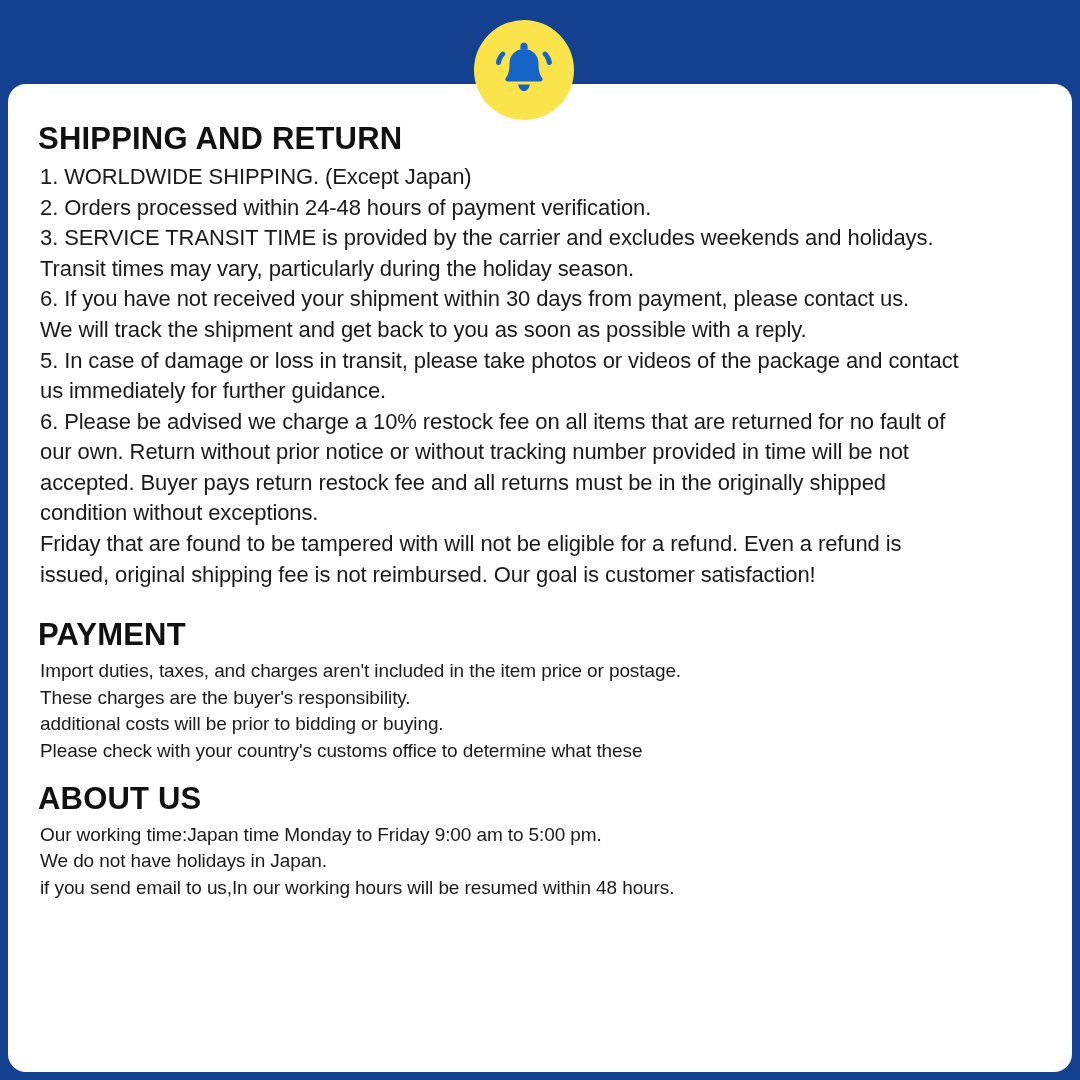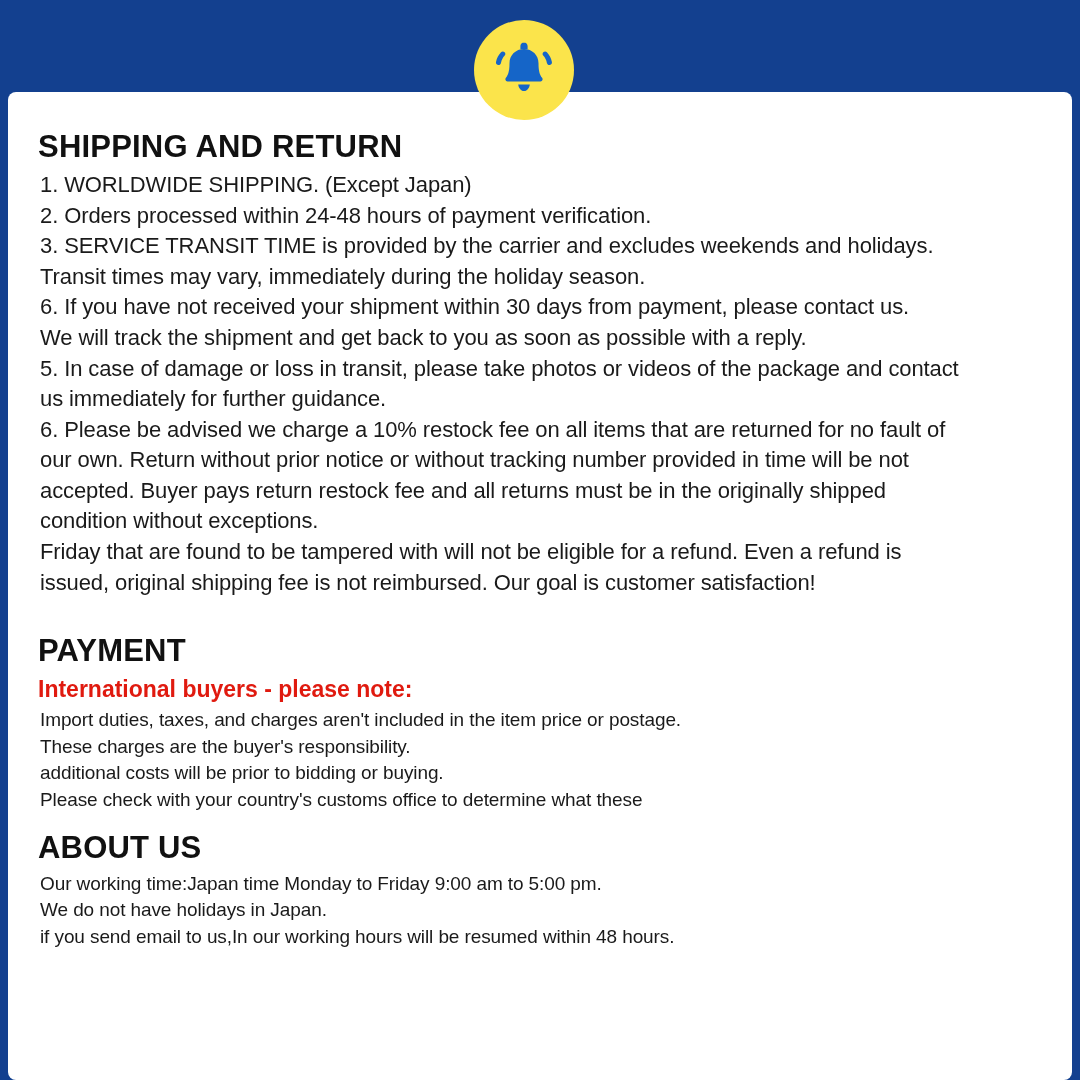--- a/index.html
+++ b/index.html
@@ -16,25 +16,25 @@
   .page {
     position: relative;
     width: 1080px;
     height: 1080px;
     background: #13408f;
     box-sizing: border-box;
   }
   .card {
     position: absolute;
     left: 8px;
-    top: 92px;
+    top: 84px;
     width: 1064px;
     height: 988px;
     background: #ffffff;
-    border-radius: 8px;
+    border-radius: 18px;
     box-sizing: border-box;
     padding: 38px 30px 10px 30px;
     overflow: hidden;
   }
   .bell-badge {
     position: absolute;
     left: 474px;
     top: 20px;
     width: 100px;
     height: 100px;
@@ -50,21 +50,21 @@
   }
   h2.section-title {
     font-size: 31px;
     font-weight: bold;
     color: #111111;
     margin: 0 0 6px 0;
     letter-spacing: 0.2px;
     line-height: 1.1;
   }
   .section-title.payment {
-    margin-top: 36px;
+    margin-top: 28px;
   }
   .section-title.about {
     margin-top: 18px;
   }
   p.line {
     font-size: 19px;
     color: #1a1a1a;
     margin: 0;
     line-height: 1.39;
     letter-spacing: -0.1px;
@@ -107,35 +107,34 @@
   </div>
 
   <div class="card">
 
     <h2 class="section-title">SHIPPING AND RETURN</h2>
 
     <div class="block shipping-list">
       <p class="line small">1. WORLDWIDE SHIPPING. (Except Japan)</p>
       <p class="line small">2. Orders processed within 24-48 hours of payment verification.</p>
       <p class="line small">3. SERVICE TRANSIT TIME is provided by the carrier and excludes weekends and holidays.</p>
-      <p class="line small">Transit times may vary, immediately during the holiday season.</p>
+      <p class="line small">Transit times may vary, particularly during the holiday season.</p>
       <p class="line small">6. If you have not received your shipment within 30 days from payment, please contact us.</p>
       <p class="line small">We will track the shipment and get back to you as soon as possible with a reply.</p>
       <p class="line small">5. In case of damage or loss in transit, please take photos or videos of the package and contact</p>
       <p class="line small">us immediately for further guidance.</p>
       <p class="line small">6. Please be advised we charge a 10% restock fee on all items that are returned for no fault of</p>
       <p class="line small">our own. Return without prior notice or without tracking number provided in time will be not</p>
       <p class="line small">accepted. Buyer pays return restock fee and all returns must be in the originally shipped</p>
       <p class="line small">condition without exceptions.</p>
       <p class="line small">Friday that are found to be tampered with will not be eligible for a refund. Even a refund is</p>
       <p class="line small">issued, original shipping fee is not reimbursed. Our goal is customer satisfaction!</p>
     </div>
 
     <h2 class="section-title payment">PAYMENT</h2>
-    <p class="notice">International buyers - please note:</p>
 
     <div class="block payment-lines">
       <p class="line">Import duties, taxes, and charges aren't included in the item price or postage.</p>
       <p class="line">These charges are the buyer's responsibility.</p>
       <p class="line">additional costs will be prior to bidding or buying.</p>
       <p class="line">Please check with your country's customs office to determine what these</p>
     </div>
 
     <h2 class="section-title about">ABOUT US</h2>
 

